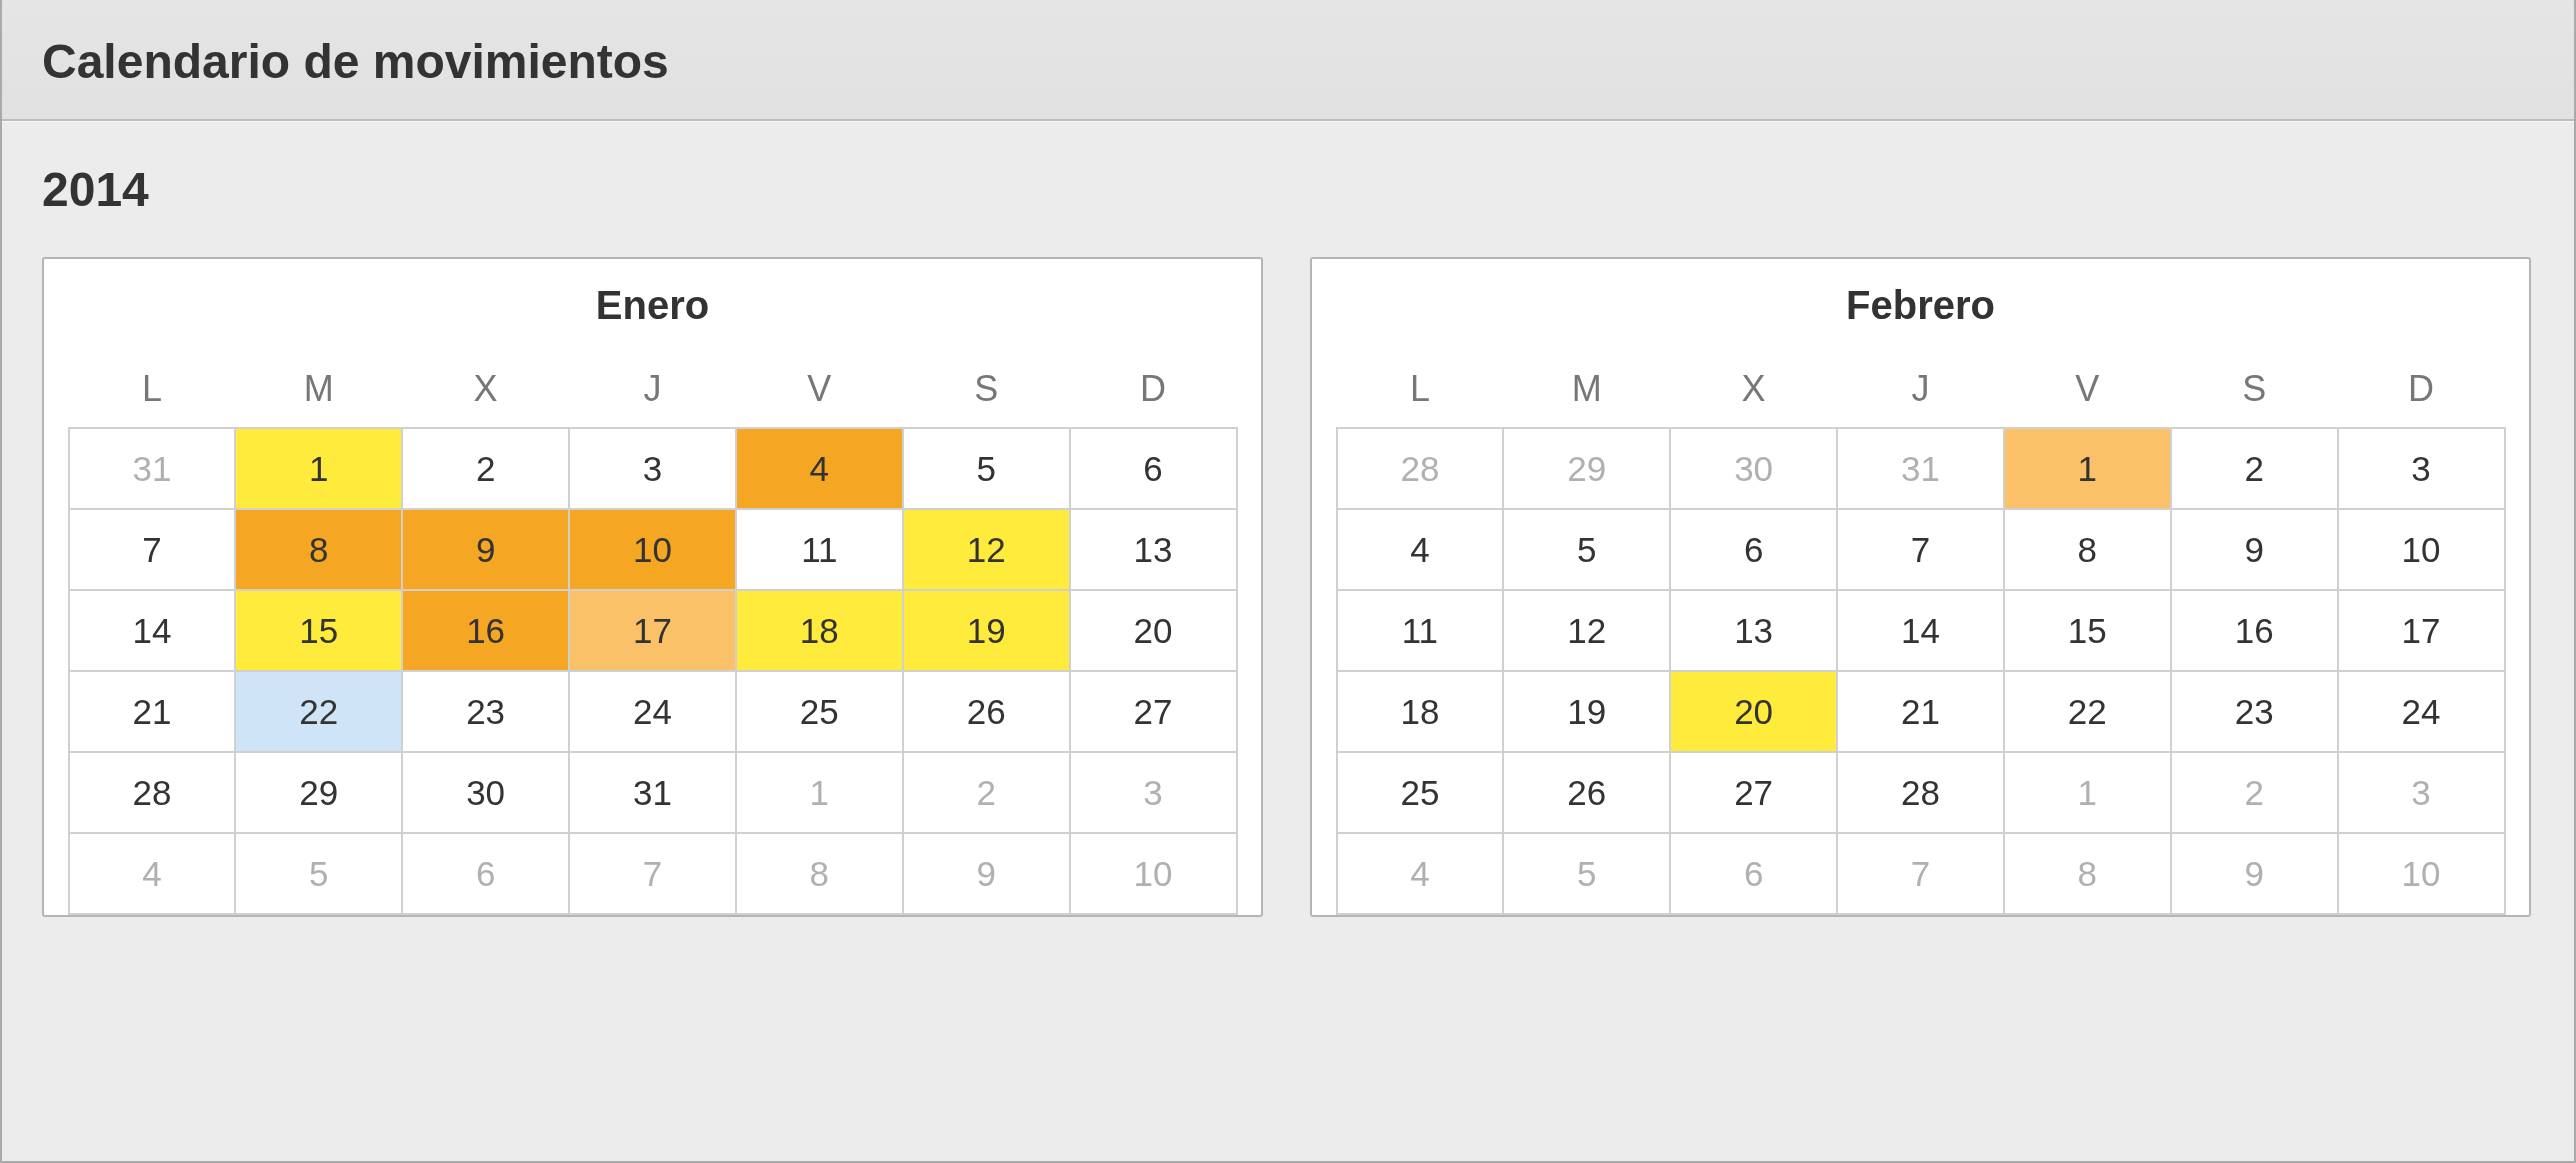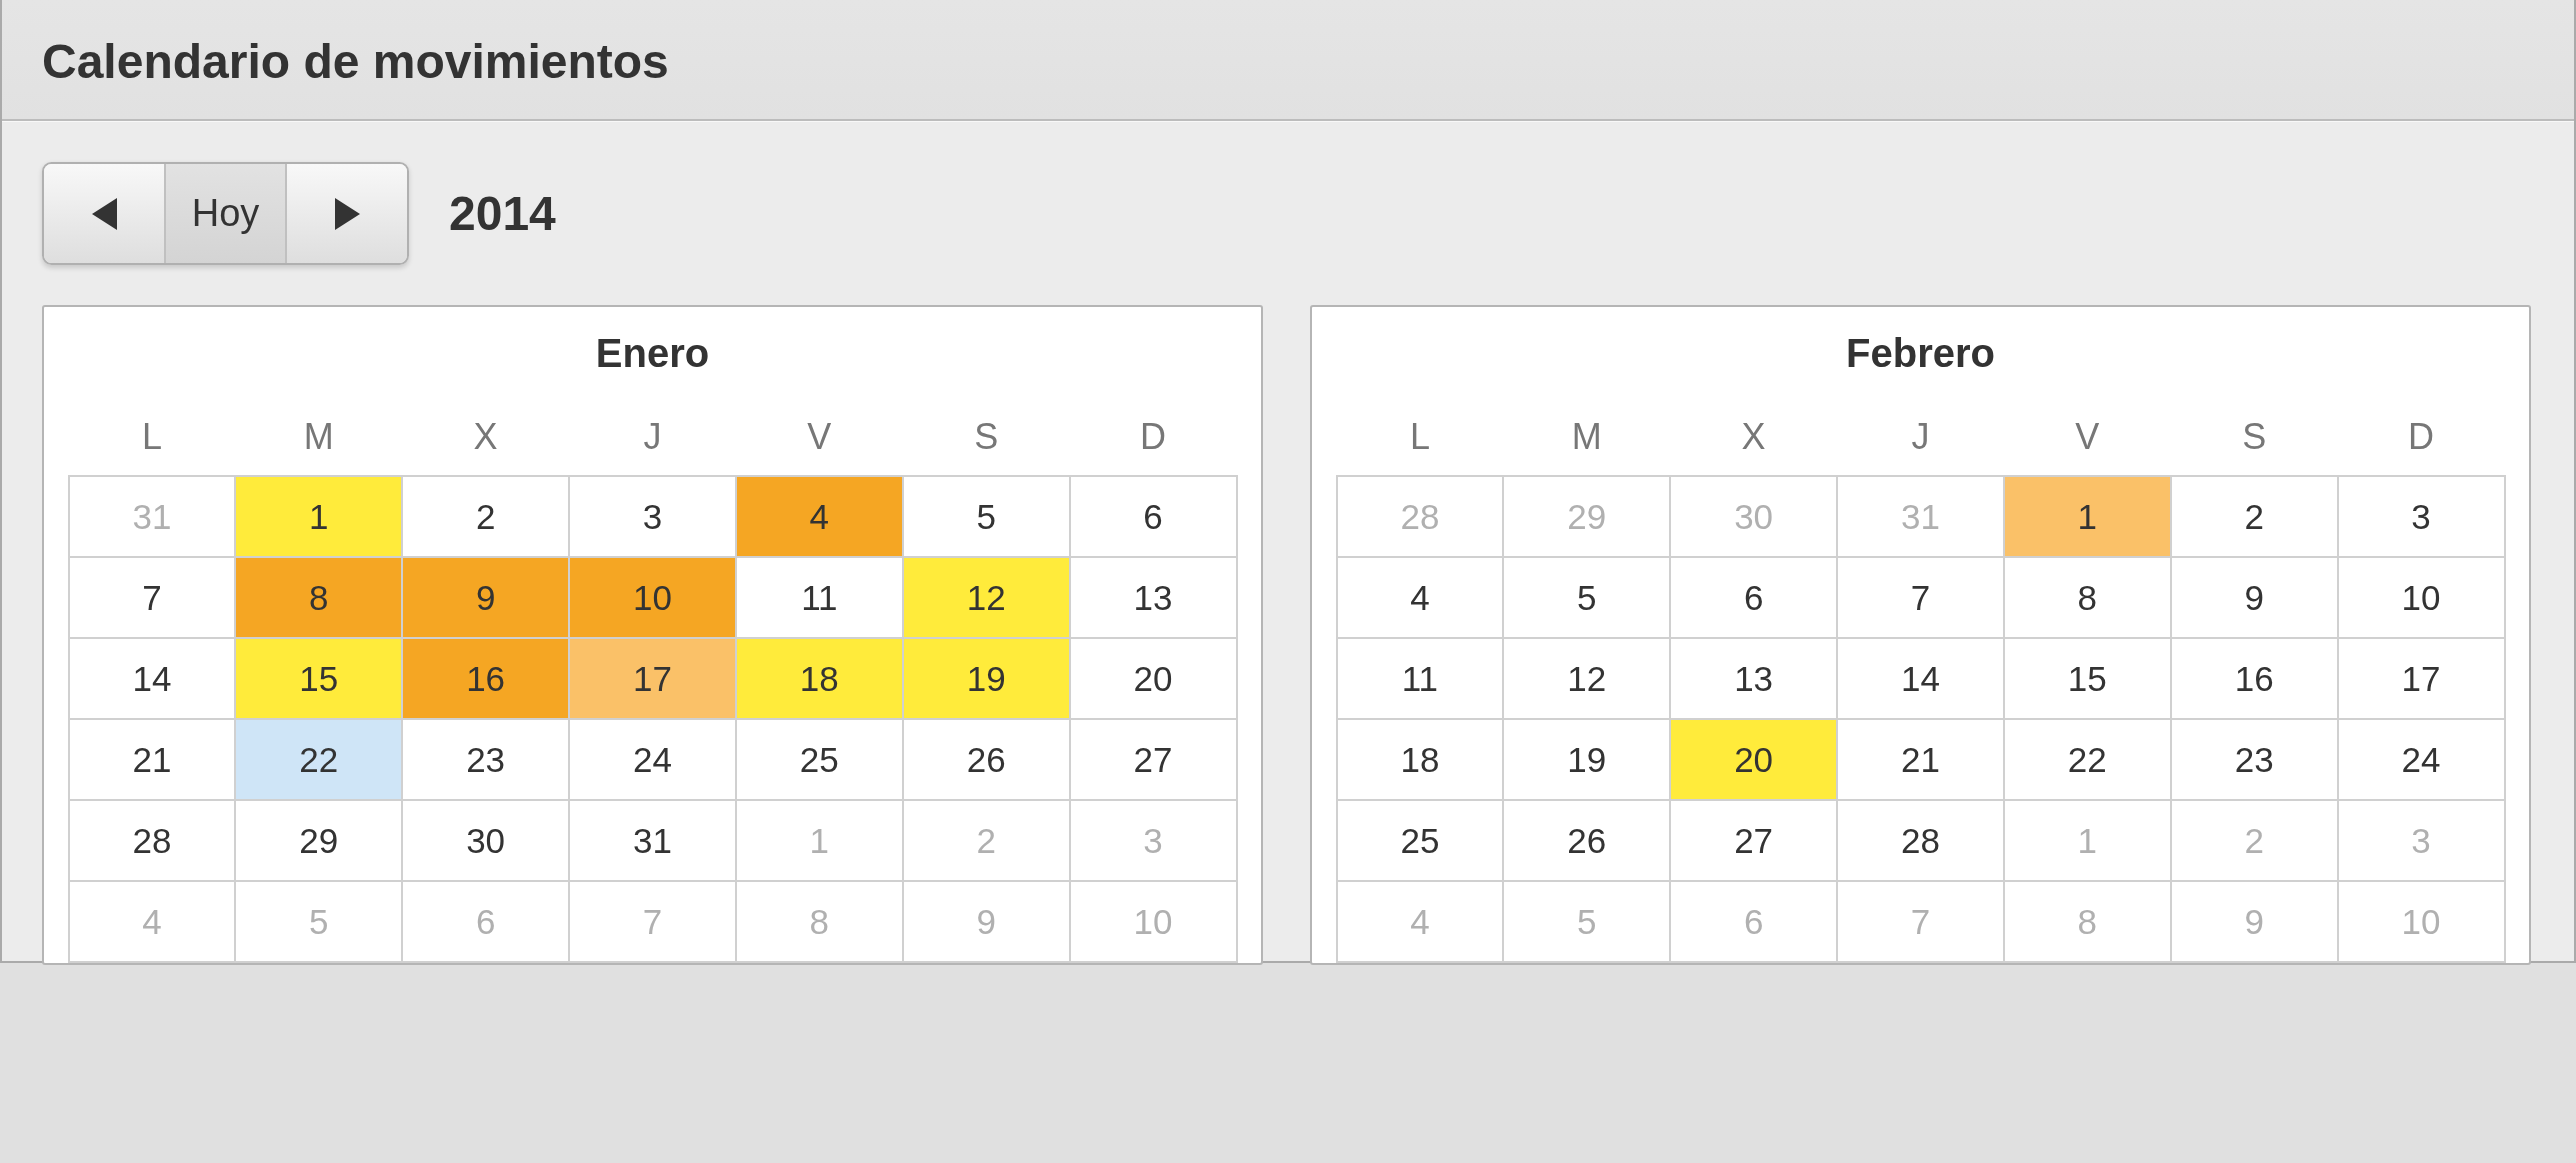--- a/index.html
+++ b/index.html
@@ -9,21 +9,21 @@
     background: #e0e0e0;
     color: #333;
     width: 2576px;
     height: 1163px;
     overflow: hidden;
   }
   .frame {
     box-sizing: border-box;
     position: relative;
     width: 2576px;
-    height: 963px;
+    height: 1163px;
     background: #fdba74;
     border: 2.7px solid #aaa;
     border-top: none;
   }
   .titlebar {
     box-sizing: border-box;
     padding: 34px 40px 30px 40px;
     font-size: 48px;
     font-weight: bold;
     color: #333;
@@ -135,29 +135,20 @@
 </style>
 </head>
 <body>
 
 <div class="frame">
   <div class="titlebar">Calendario de movimientos</div>
 
   <div class="panel">
 
     <div class="toolbar">
-      <div class="btn-group">
-        <button>
-          <span class="tri left"></span>
-        </button>
-        <button class="today">Hoy</button>
-        <button>
-          <span class="tri right"></span>
-        </button>
-      </div>
       <div class="year-label">2014</div>
     </div>
 
     <div class="calendars">
 
       <div class="month">
         <div class="month-title">Enero</div>
         <table>
           <thead>
             <tr>

